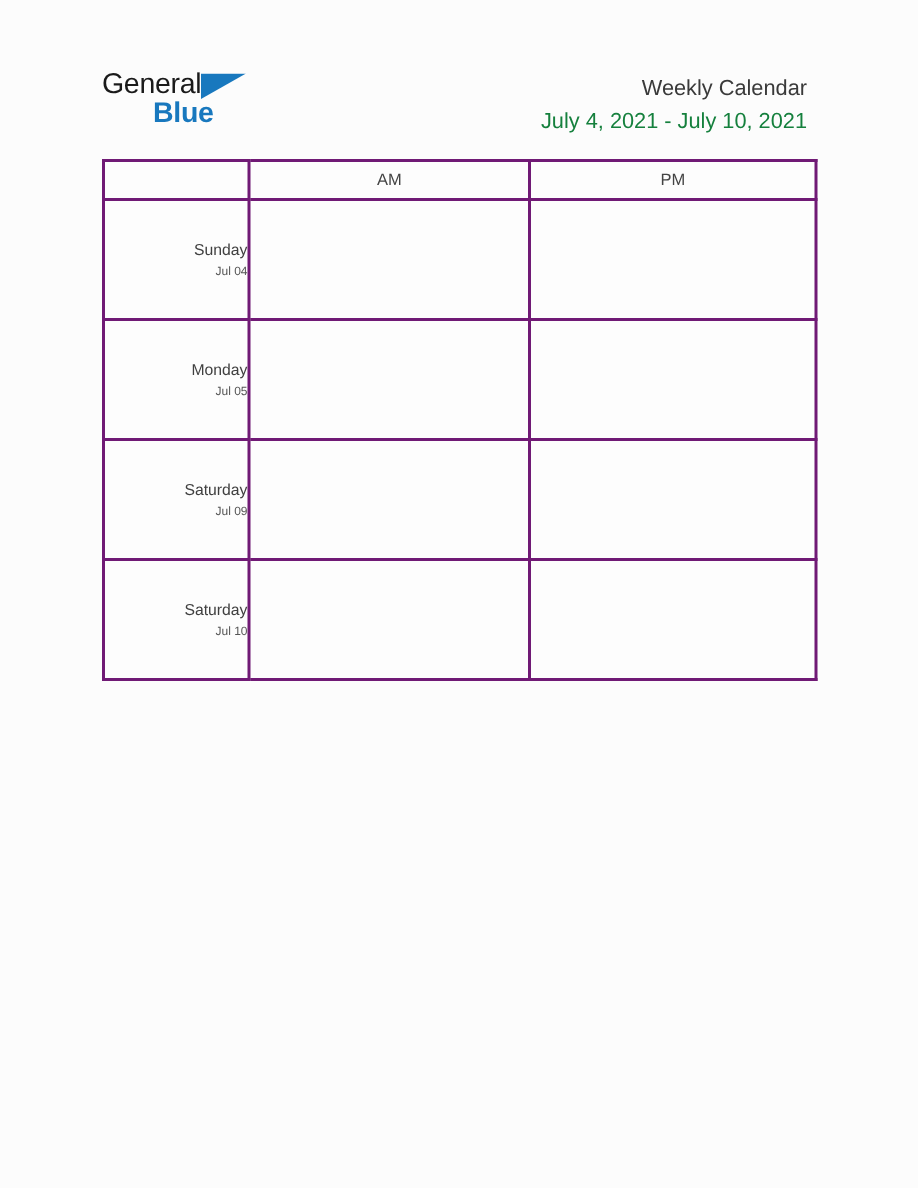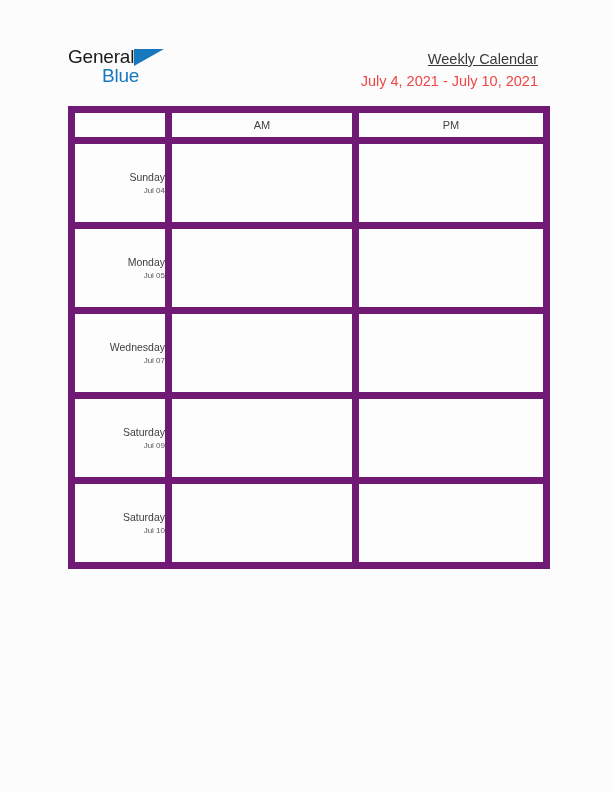--- a/index.html
+++ b/index.html
@@ -58,55 +58,54 @@
     left: 34px;
     top: 19px;
     width: 110px;
     text-align: left;
   }
   .logo-blue {
     font-size: 19px;
     color: #1878be;
     letter-spacing: -0.2px;
     line-height: 22px;
-    font-weight: 400;
+    font-weight: 700;
   }
 
   .titles {
     position: absolute;
     right: 74px;
     top: 48px;
     text-align: right;
     width: 340px;
   }
   .title-main {
     font-size: 14.5px;
     color: #3a3a3a;
     line-height: 22px;
     white-space: nowrap;
-    text-decoration: underline;
   }
   .title-sub {
     font-size: 14.5px;
-    color: #ef4444;
+    color: #15803d;
     line-height: 22px;
     white-space: nowrap;
   }
 
   
   .calendar {
     position: absolute;
     left: 68px;
     top: 106px;
     width: 476px;
     border-collapse: collapse;
     table-layout: fixed;
   }
   .calendar td, .calendar th {
-    border: 7px solid #701a75;
+    border: 2px solid #701a75;
     padding: 0;
     background: #fdfdfd;
   }
   .col-day   { width: 97px; }
   .col-am    { width: 187px; }
   .col-pm    { width: 191px; }
 
   .head-row th {
     height: 24px;
     font-size: 11px;
@@ -193,28 +192,20 @@
     <tr class="day-row">
       <td class="day-cell">
         <span class="day-name">Monday</span>
         <span class="day-date">Jul 05</span>
       </td>
       <td class="slot-cell"></td>
       <td class="slot-cell"></td>
     </tr>
     <tr class="day-row">
       <td class="day-cell">
-        <span class="day-name">Wednesday</span>
-        <span class="day-date">Jul 07</span>
-      </td>
-      <td class="slot-cell"></td>
-      <td class="slot-cell"></td>
-    </tr>
-    <tr class="day-row">
-      <td class="day-cell">
         <span class="day-name">Saturday</span>
         <span class="day-date">Jul 09</span>
       </td>
       <td class="slot-cell"></td>
       <td class="slot-cell"></td>
     </tr>
     <tr class="day-row">
       <td class="day-cell">
         <span class="day-name">Saturday</span>
         <span class="day-date">Jul 10</span>

